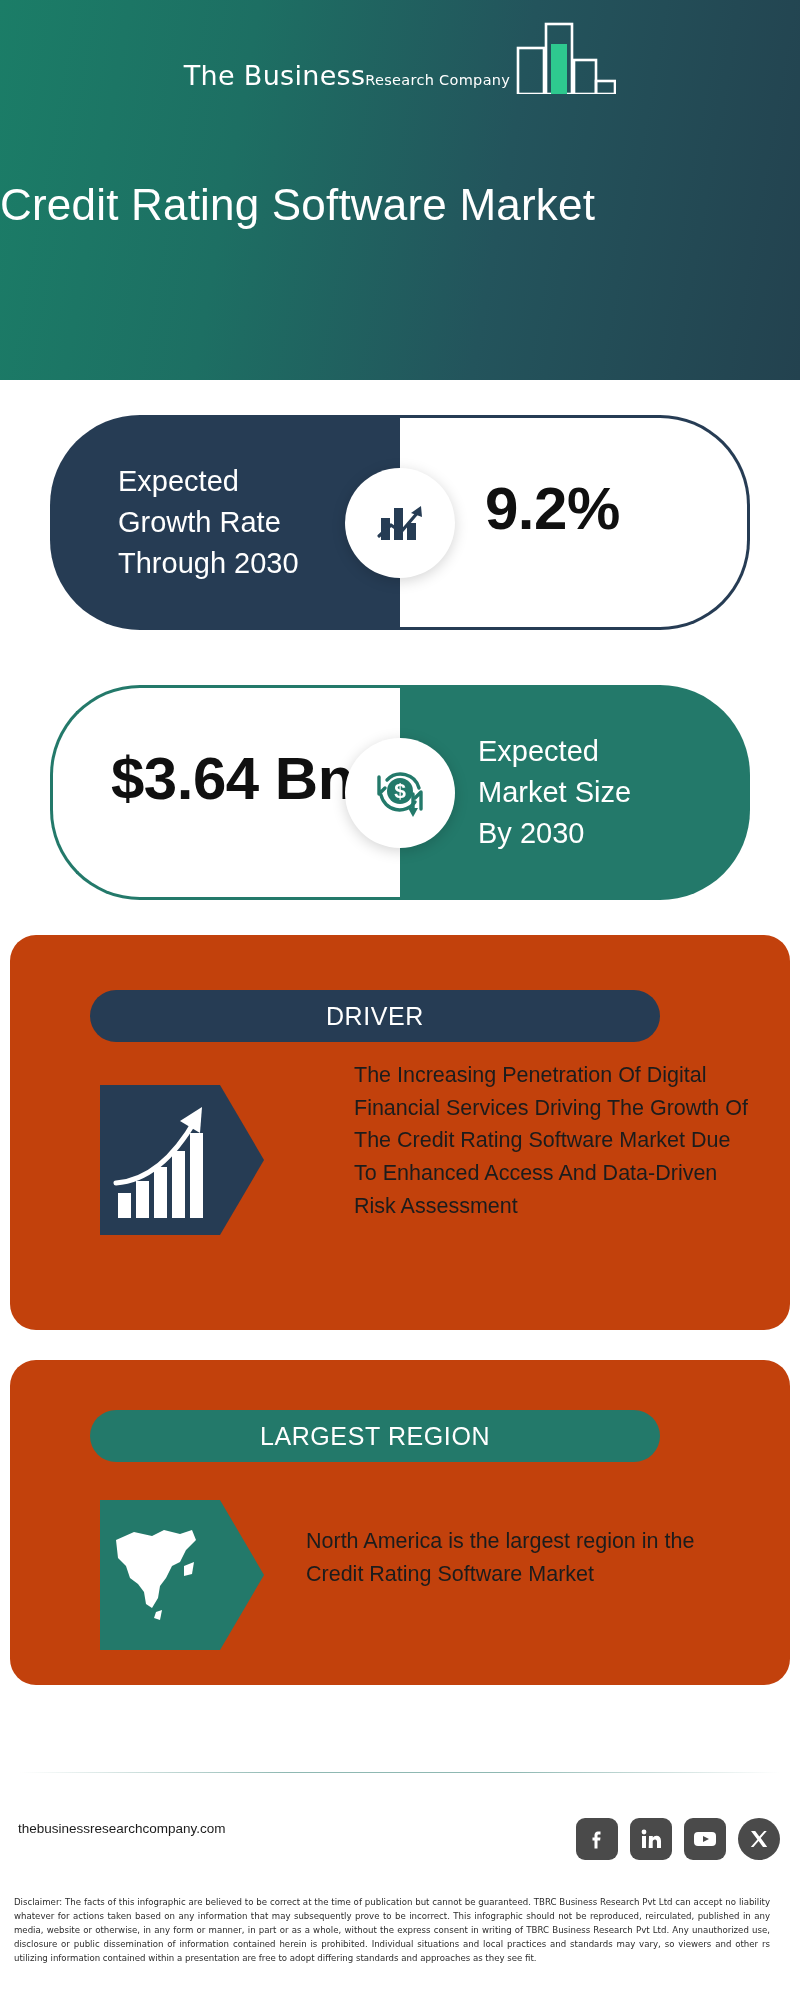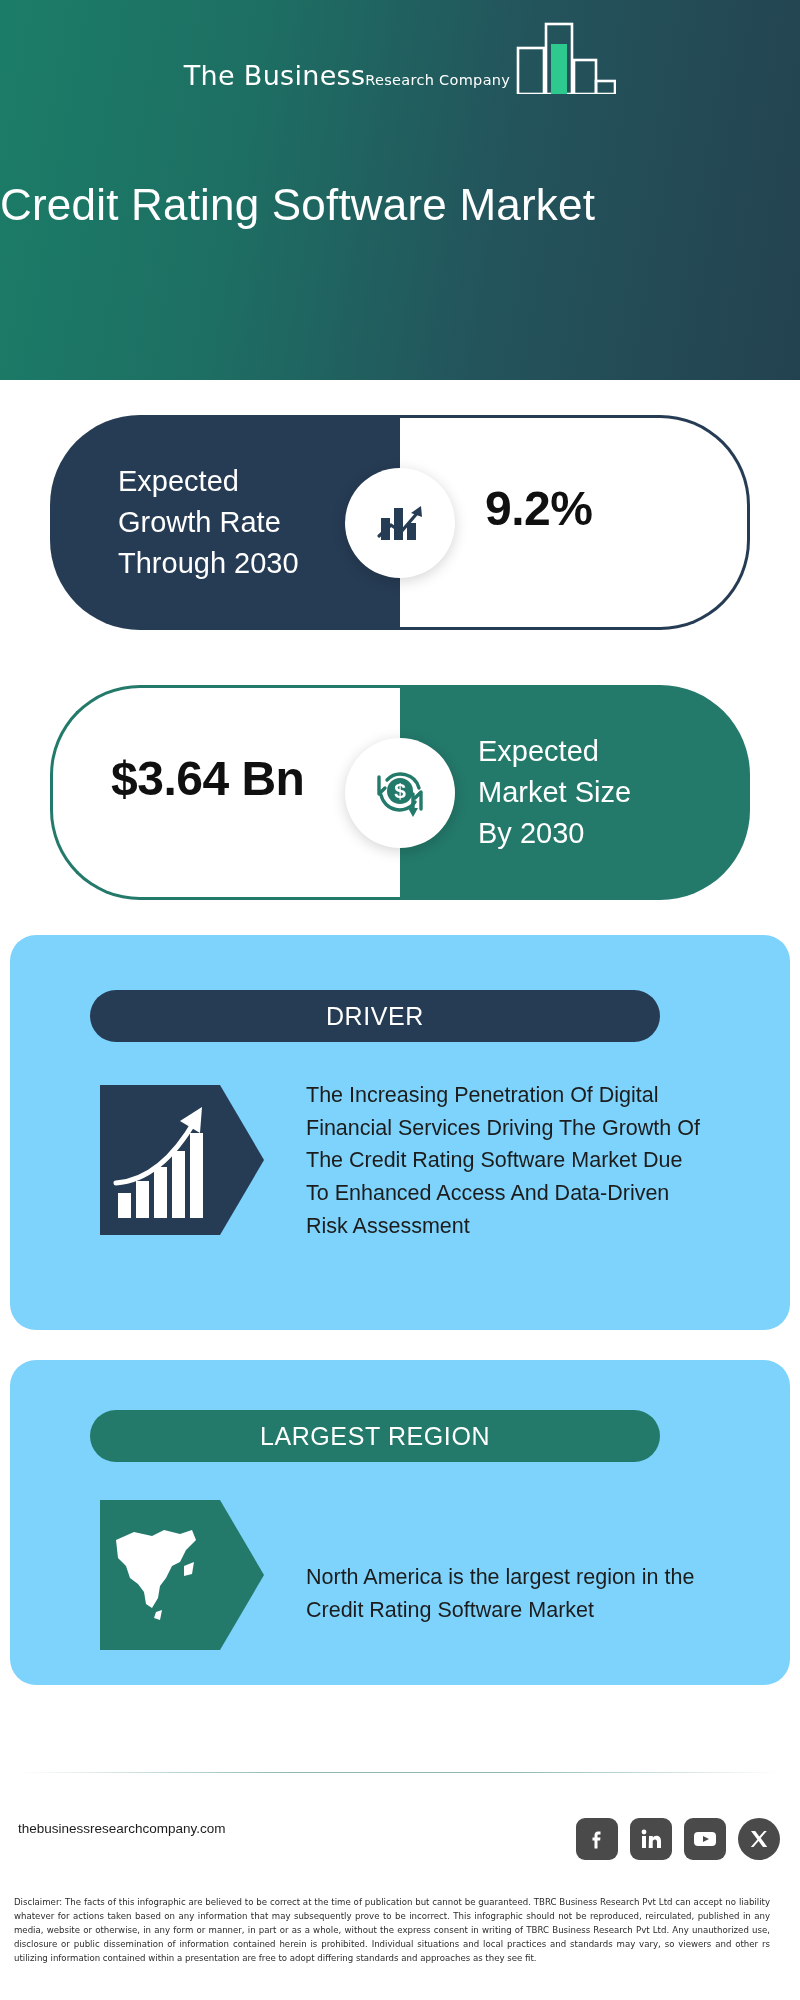--- a/index.html
+++ b/index.html
@@ -64,35 +64,35 @@
     position:absolute;top:0;height:215px;width:350px;
     display:flex;flex-direction:column;justify-content:center;
     color:#ffffff;font-size:29px;line-height:1.42;font-weight:400;
   }
   .label-left{left:0;padding-left:68px;padding-right:70px;align-items:flex-start;}
   .label-right{left:350px;padding-left:78px;padding-right:40px;align-items:flex-start;}
 
   .stat-value{
     position:absolute;top:0;height:186px;width:350px;
     display:flex;align-items:center;color:#101010;
-    font-size:48px;font-weight:700;letter-spacing:-.5px;
+    font-size:60px;font-weight:700;letter-spacing:-.5px;
   }
   .value-right{left:350px;padding-left:85px;}
   .value-left{left:3px;padding-left:58px;}
 
   .badge-circle{
     position:absolute;top:50%;left:350px;transform:translate(-50%,-50%);
     width:110px;height:110px;border-radius:50%;background:#ffffff;
     box-shadow:0 3px 14px rgba(0,0,0,.17);
     display:flex;align-items:center;justify-content:center;z-index:5;
   }
 
   
   .panel{
-    position:absolute;left:10px;width:780px;background:#7dd3fc;border-radius:26px;
+    position:absolute;left:10px;width:780px;background:#c2410c;border-radius:26px;
   }
   .panel-driver{top:935px;height:395px;}
   .panel-region{top:1360px;height:325px;}
 
   .pill{
     position:absolute;left:80px;height:52px;border-radius:26px;
     display:flex;align-items:center;justify-content:center;
     color:#ffffff;font-size:25px;letter-spacing:.6px;font-weight:400;
   }
   .pill-driver{top:55px;width:570px;background:#263c54;}
@@ -108,22 +108,22 @@
     border-left:44px solid #263c54;
   }
   .arrow-box-driver{top:150px;}
   .arrow-box-region{top:140px;background:#23796a;}
   .arrow-box-region::after{border-left-color:#23796a;}
 
   .panel-text{
     position:absolute;left:296px;width:404px;
     color:#1c1c1c;font-size:21.5px;line-height:1.52;font-weight:400;
   }
-  .panel-text-driver{top:144px;}
-  .panel-text-region{top:165px;margin-top:36px;}
+  .panel-text-driver{top:124px;margin-left:48px;}
+  .panel-text-region{top:165px;}
 
   
   .footer-rule{
     position:absolute;left:20px;top:1772px;width:760px;height:1px;
     background:linear-gradient(90deg,#ffffff,#8fb8b2 35%,#8fb8b2 65%,#ffffff);
   }
   .footer-src{
     position:absolute;left:18px;top:1818px;width:460px;
     color:#1c1c1c;font-size:13.5px;line-height:1.65;
   }

